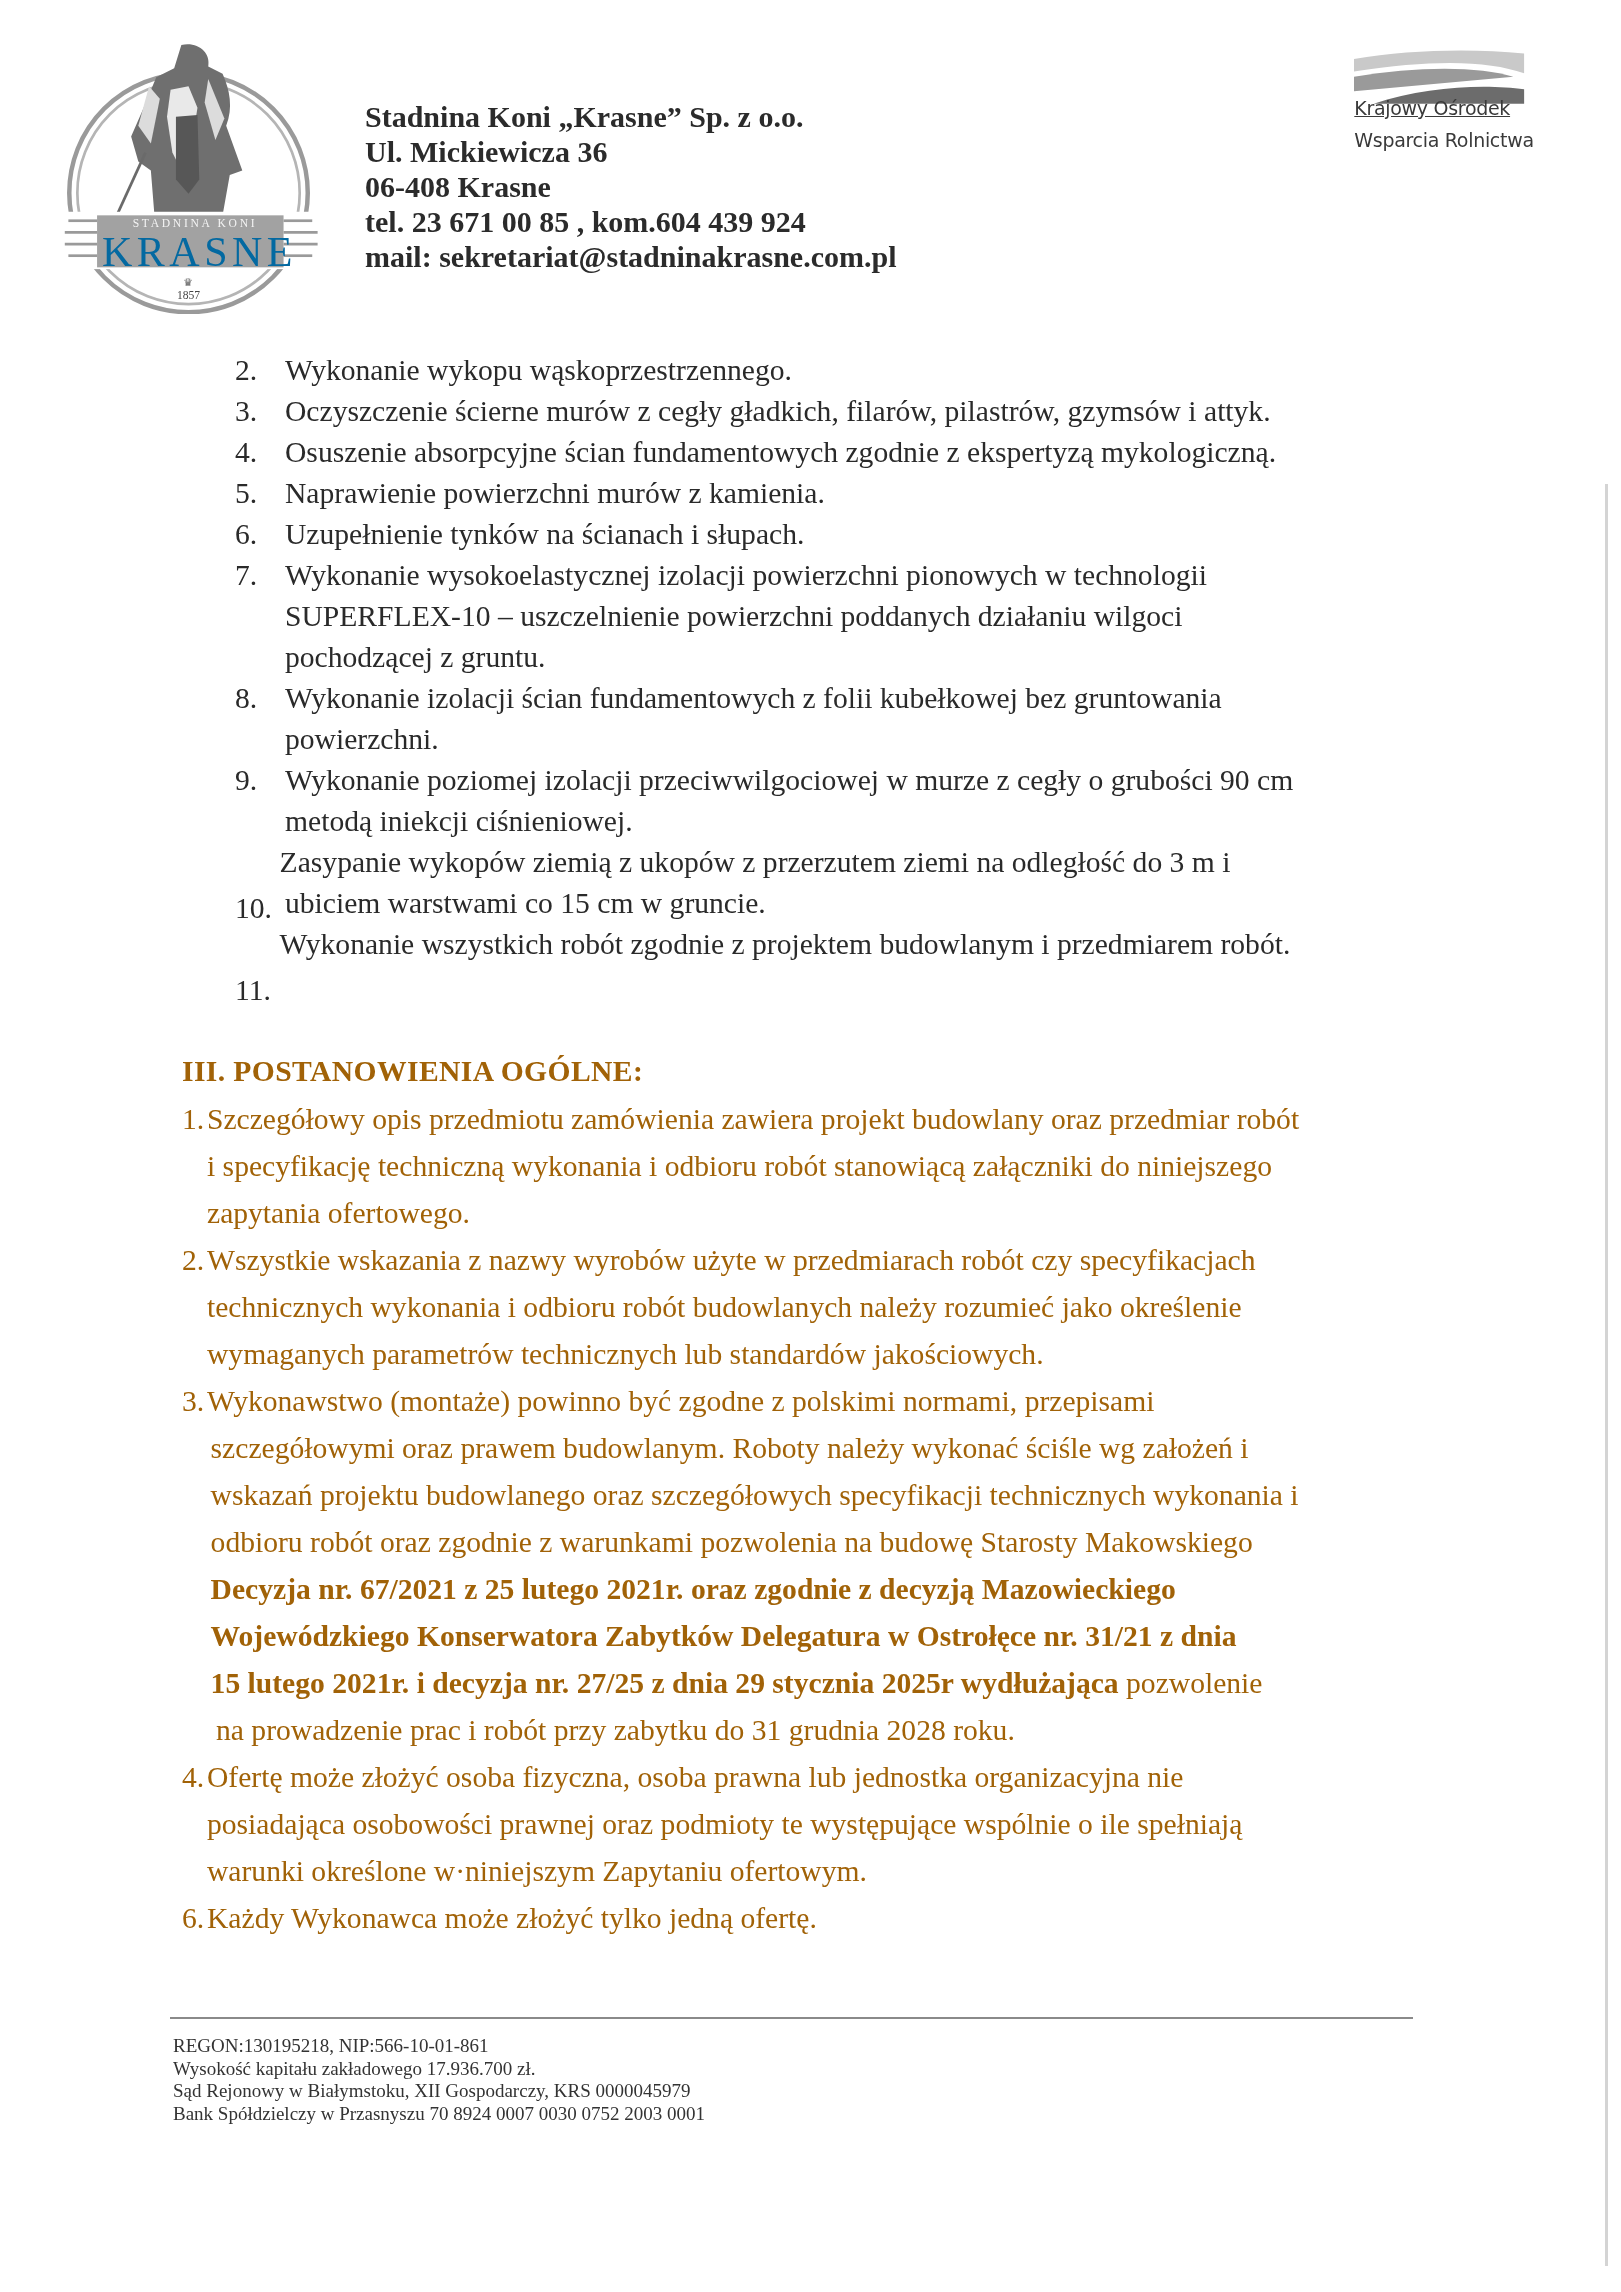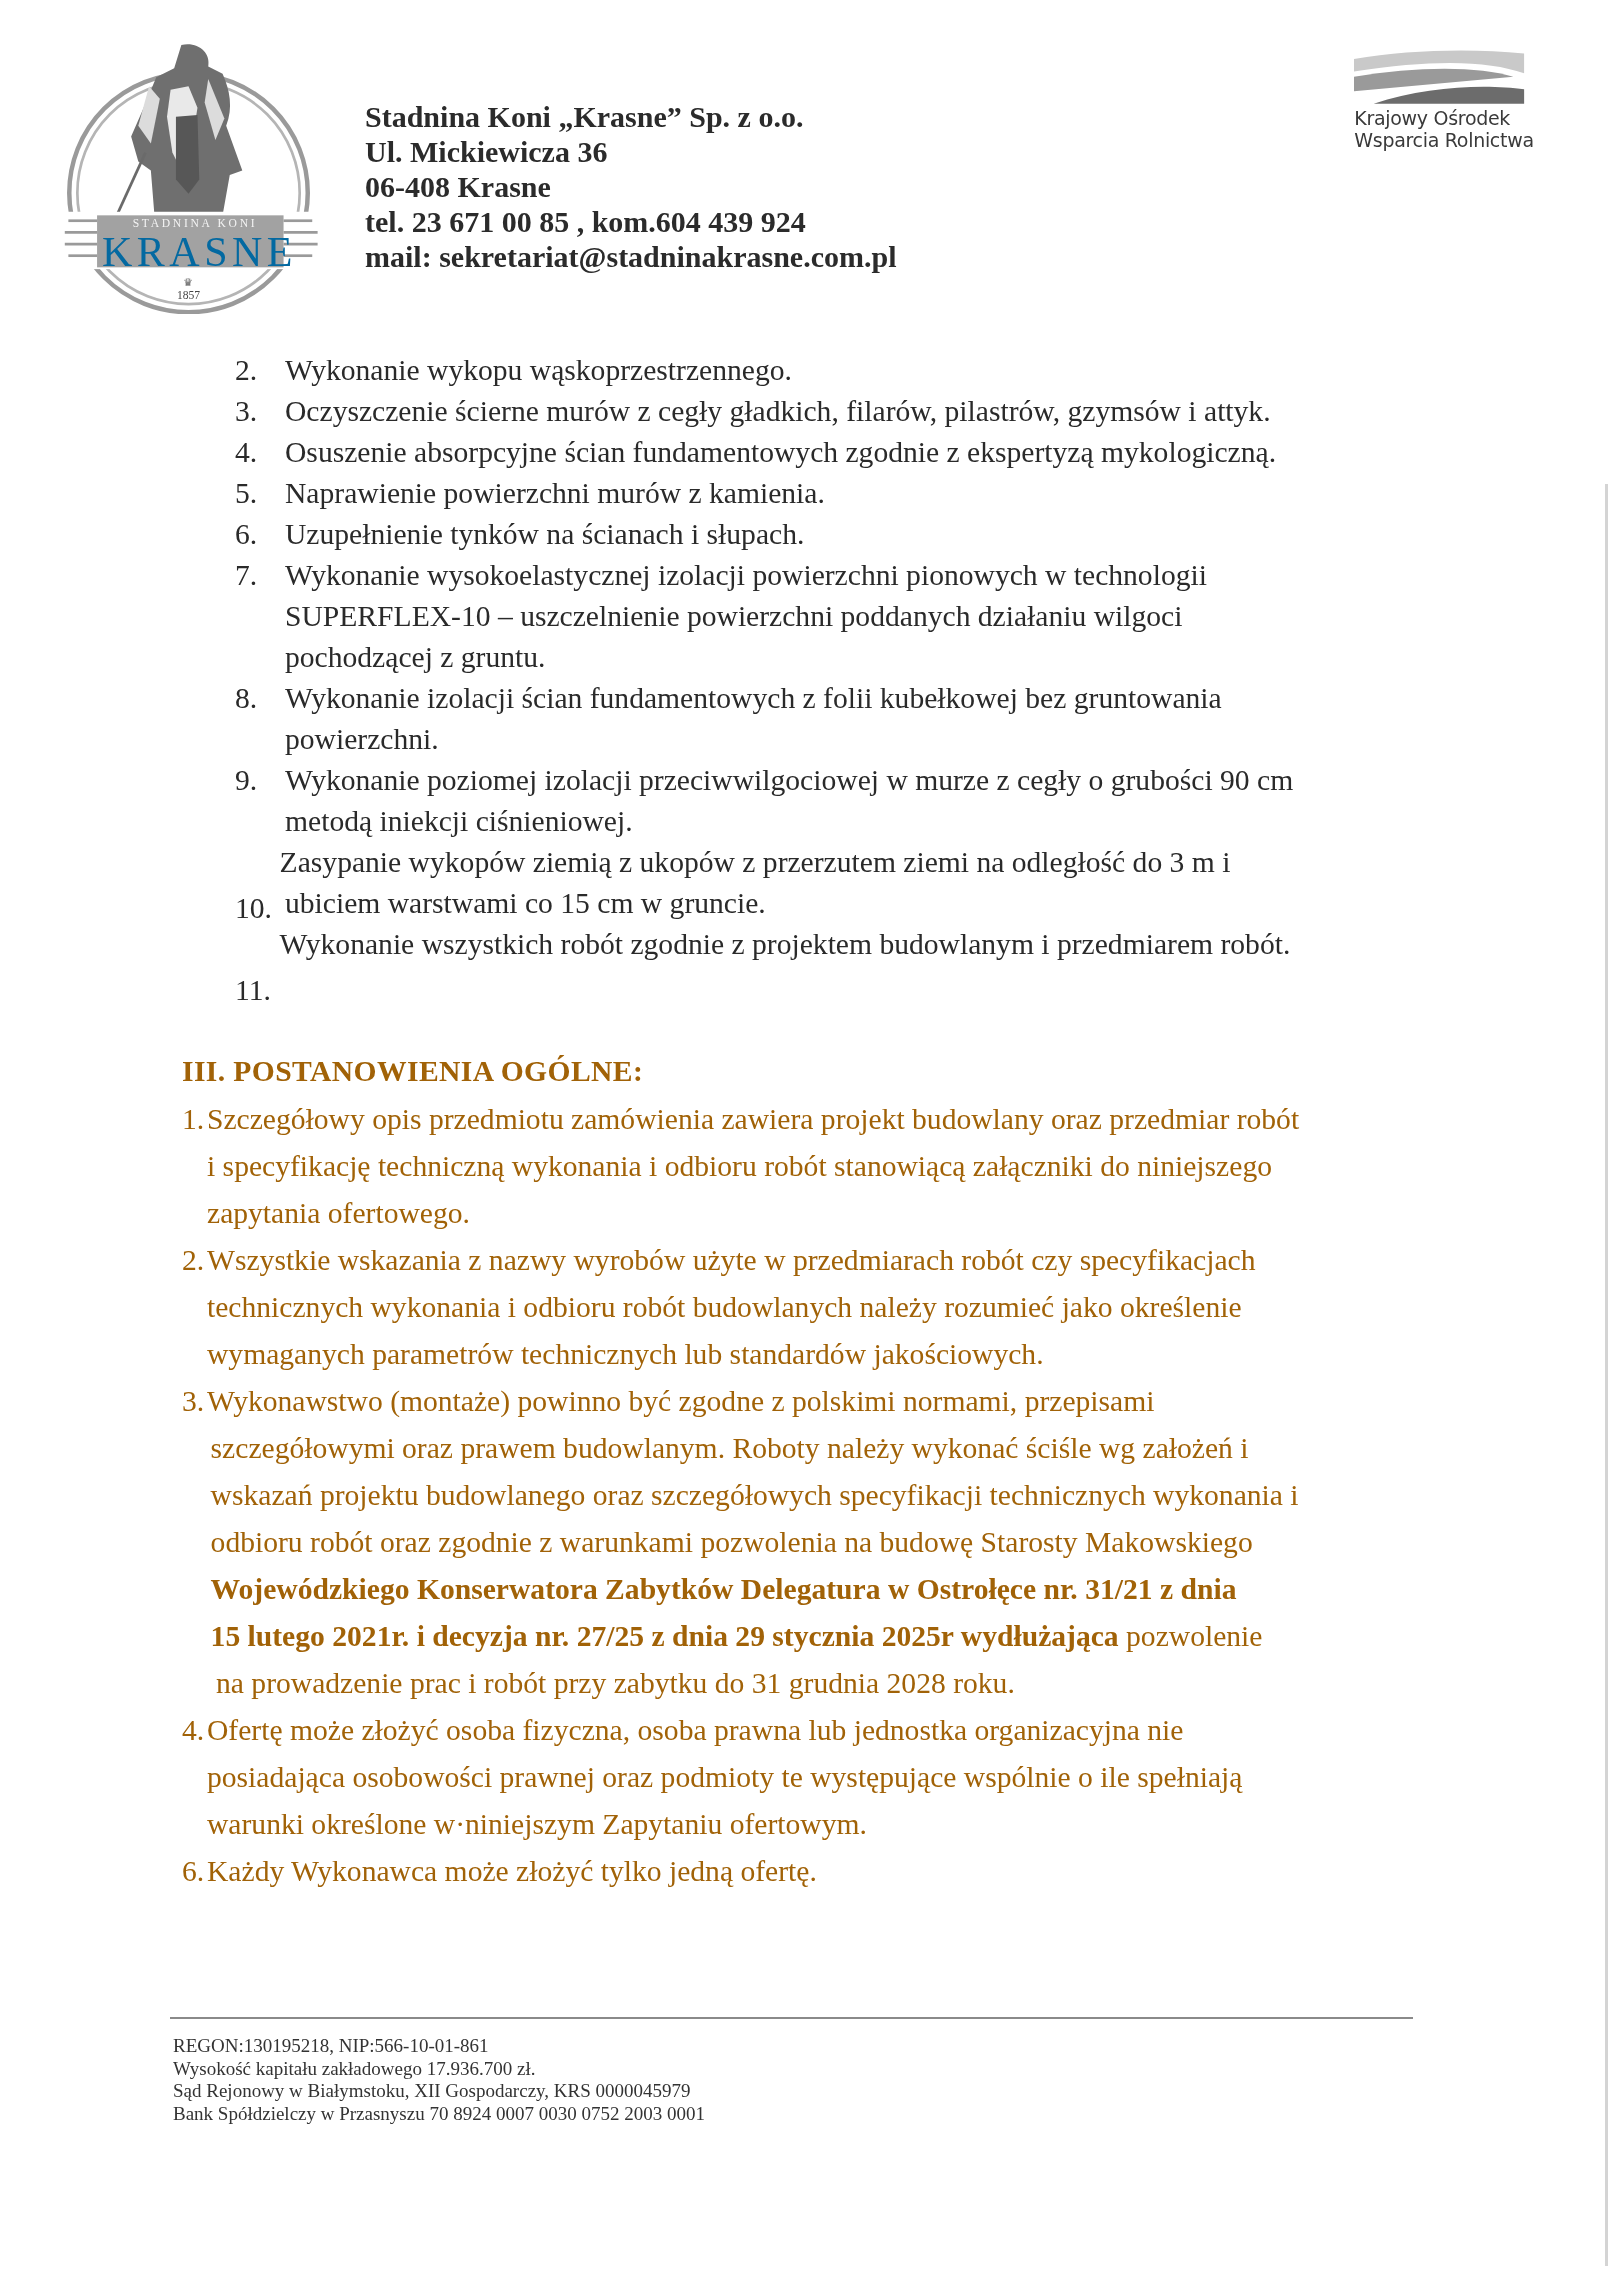--- a/index.html
+++ b/index.html
@@ -78,21 +78,21 @@
   <div>tel. 23 671 00 85 , kom.604 439 924</div>
   <div>mail: sekretariat@stadninakrasne.com.pl</div>
 </div>
 
 <div id="logo-right" class="abs">
   <svg width="188" height="63" viewBox="0 0 210 70" style="position:absolute;left:6.3px;top:2.7px;">
     <path d="M0 12 C60 2 130 0 190 6 L190 28 C150 14 90 12 0 26 Z" fill="#c9c9c9"></path>
     <path d="M0 32 C70 20 140 20 178 32 L0 48 Z" fill="#9a9a9a"></path>
     <path d="M22 62 C80 42 150 40 190 46 L190 62 Z" fill="#6c6c6c"></path>
   </svg>
-  <div class="ko-text" style="top:62px;">Krajowy Ośrodek</div>
+  <div class="ko-text" style="top:52px;text-decoration:underline;">Krajowy Ośrodek</div>
   <div class="ko-text" style="top:84px;">Wsparcia Rolnictwa</div>
 </div>
 
 <div id="work-list" class="abs">
   <div class="wl-item">
     <span class="wl-num">2.</span>
     <div>Wykonanie wykopu wąskoprzestrzennego.</div>
   </div>
   <div class="wl-item">
     <span class="wl-num">3.</span>
@@ -151,20 +151,21 @@
       <div class="s3-line">Wszystkie wskazania z nazwy wyrobów użyte w przedmiarach robót czy specyfikacjach</div>
       <div class="s3-line">technicznych wykonania i odbioru robót budowlanych  należy rozumieć jako określenie</div>
       <div class="s3-line">wymaganych parametrów technicznych lub standardów jakościowych.</div>
     </div>
     <div class="s3-item">
       <span class="s3-num">3.</span>
       <div class="s3-line">Wykonawstwo (montaże) powinno być zgodne z polskimi normami, przepisami</div>
       <div class="s3-line" style="padding-left:3.6px;">szczegółowymi oraz prawem budowlanym. Roboty należy wykonać ściśle wg założeń i</div>
       <div class="s3-line" style="padding-left:3.6px;">wskazań projektu budowlanego oraz szczegółowych specyfikacji technicznych wykonania i</div>
       <div class="s3-line" style="padding-left:3.6px;">odbioru robót oraz zgodnie z warunkami pozwolenia na budowę Starosty Makowskiego</div>
+      <div class="s3-line b" style="padding-left:3.6px;">Decyzja nr. 67/2021  z 25 lutego 2021r. oraz zgodnie z decyzją Mazowieckiego</div>
       <div class="s3-line b" style="padding-left:3.6px;">Wojewódzkiego Konserwatora Zabytków Delegatura w Ostrołęce nr. 31/21 z dnia</div>
       <div class="s3-line" style="padding-left:3.6px;"><span style="font-weight:bold;">15 lutego 2021r. i decyzja nr. 27/25 z dnia 29 stycznia 2025r wydłużająca</span><span> pozwolenie</span></div>
       <div class="s3-line" style="padding-left:9px;">na prowadzenie prac i robót przy zabytku do 31 grudnia 2028 roku.</div>
     </div>
     <div class="s3-item">
       <span class="s3-num">4.</span>
       <div class="s3-line">Ofertę może złożyć osoba fizyczna, osoba prawna lub jednostka organizacyjna nie</div>
       <div class="s3-line">posiadająca osobowości prawnej oraz podmioty te występujące wspólnie o ile spełniają</div>
       <div class="s3-line">warunki określone w·niniejszym Zapytaniu ofertowym.</div>
     </div>

